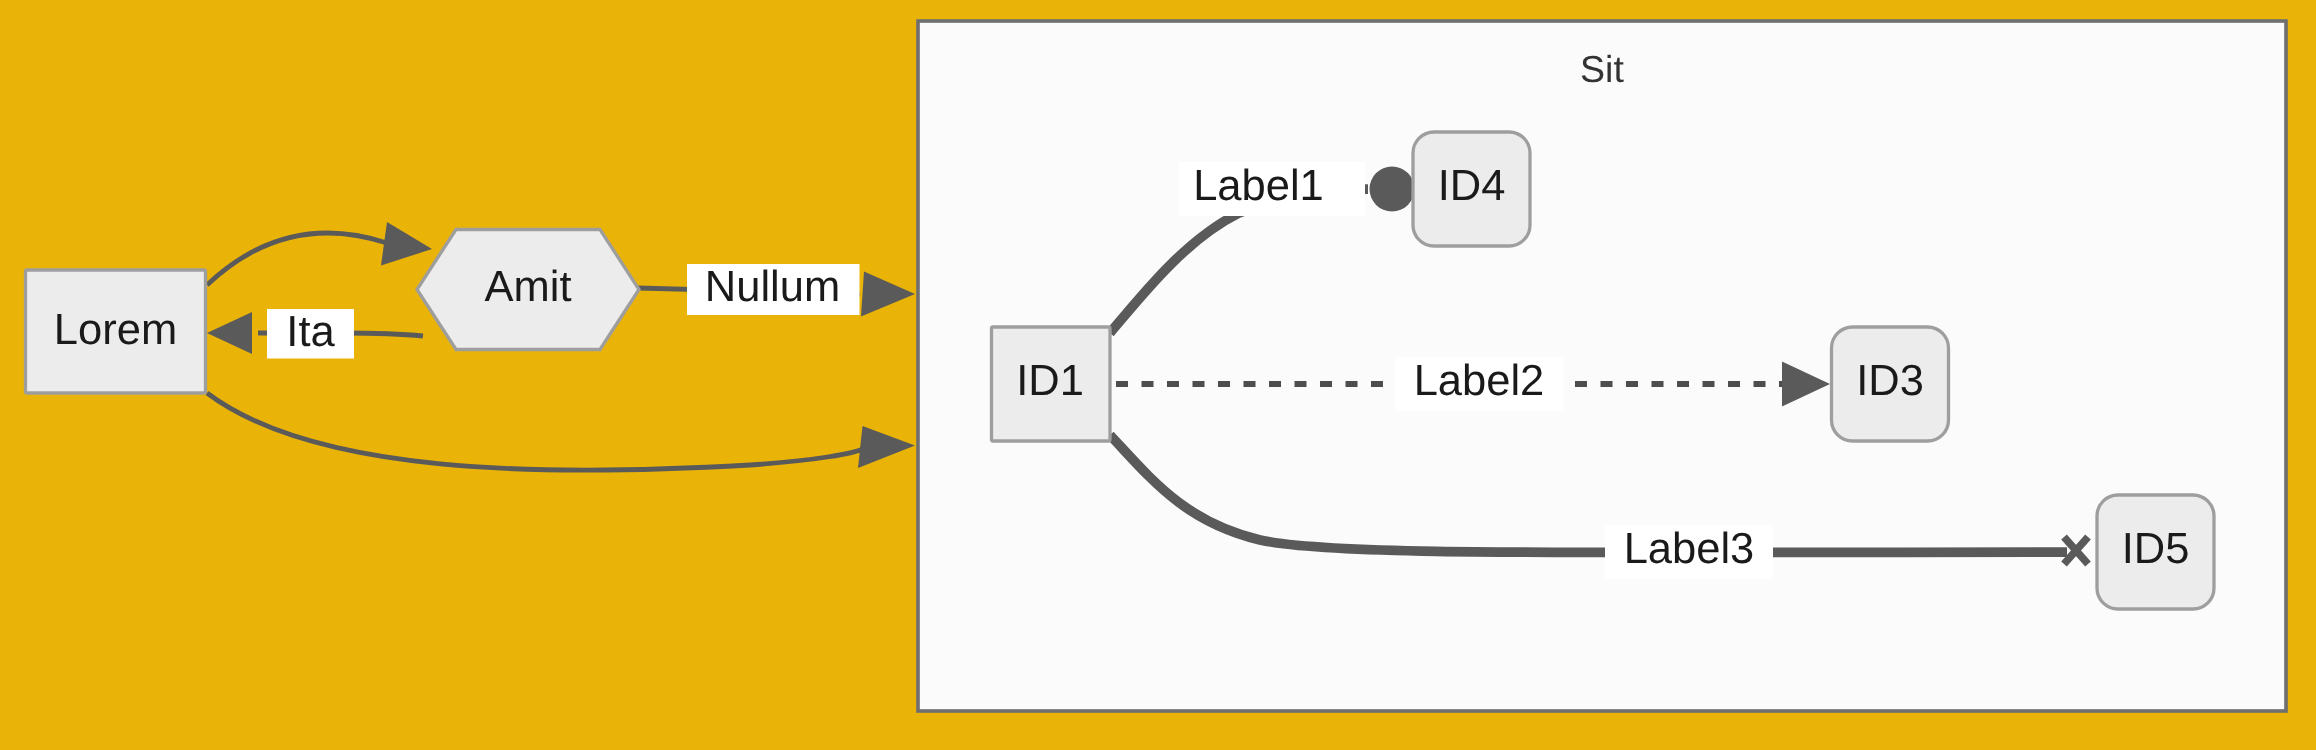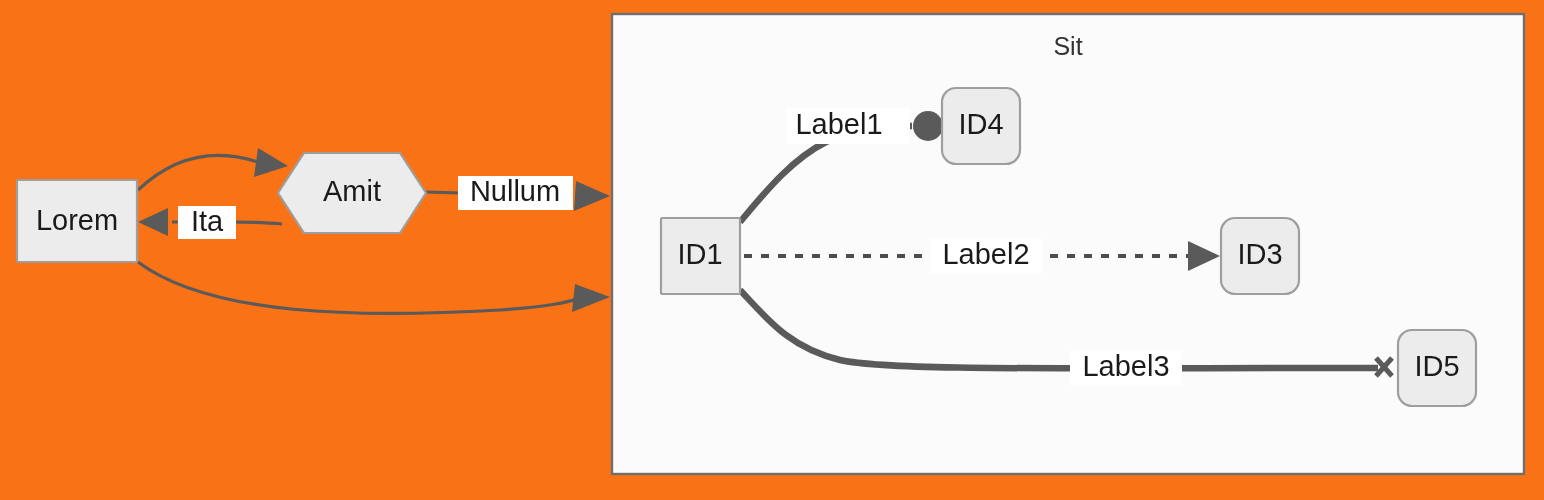--- a/index.html
+++ b/index.html
@@ -7,21 +7,21 @@
     padding: 0;
     background: #ffffff;
   }
   body {
     font-family: "Liberation Sans", sans-serif;
   }
   #diagram-root {
     position: relative;
     width: 1544px;
     height: 500px;
-    background: #f97316;
+    background: #eab308;
     overflow: hidden;
   }
   svg#diagram-svg {
     position: absolute;
     left: 0;
     top: 0;
     width: 1544px;
     height: 500px;
     display: block;
   }

